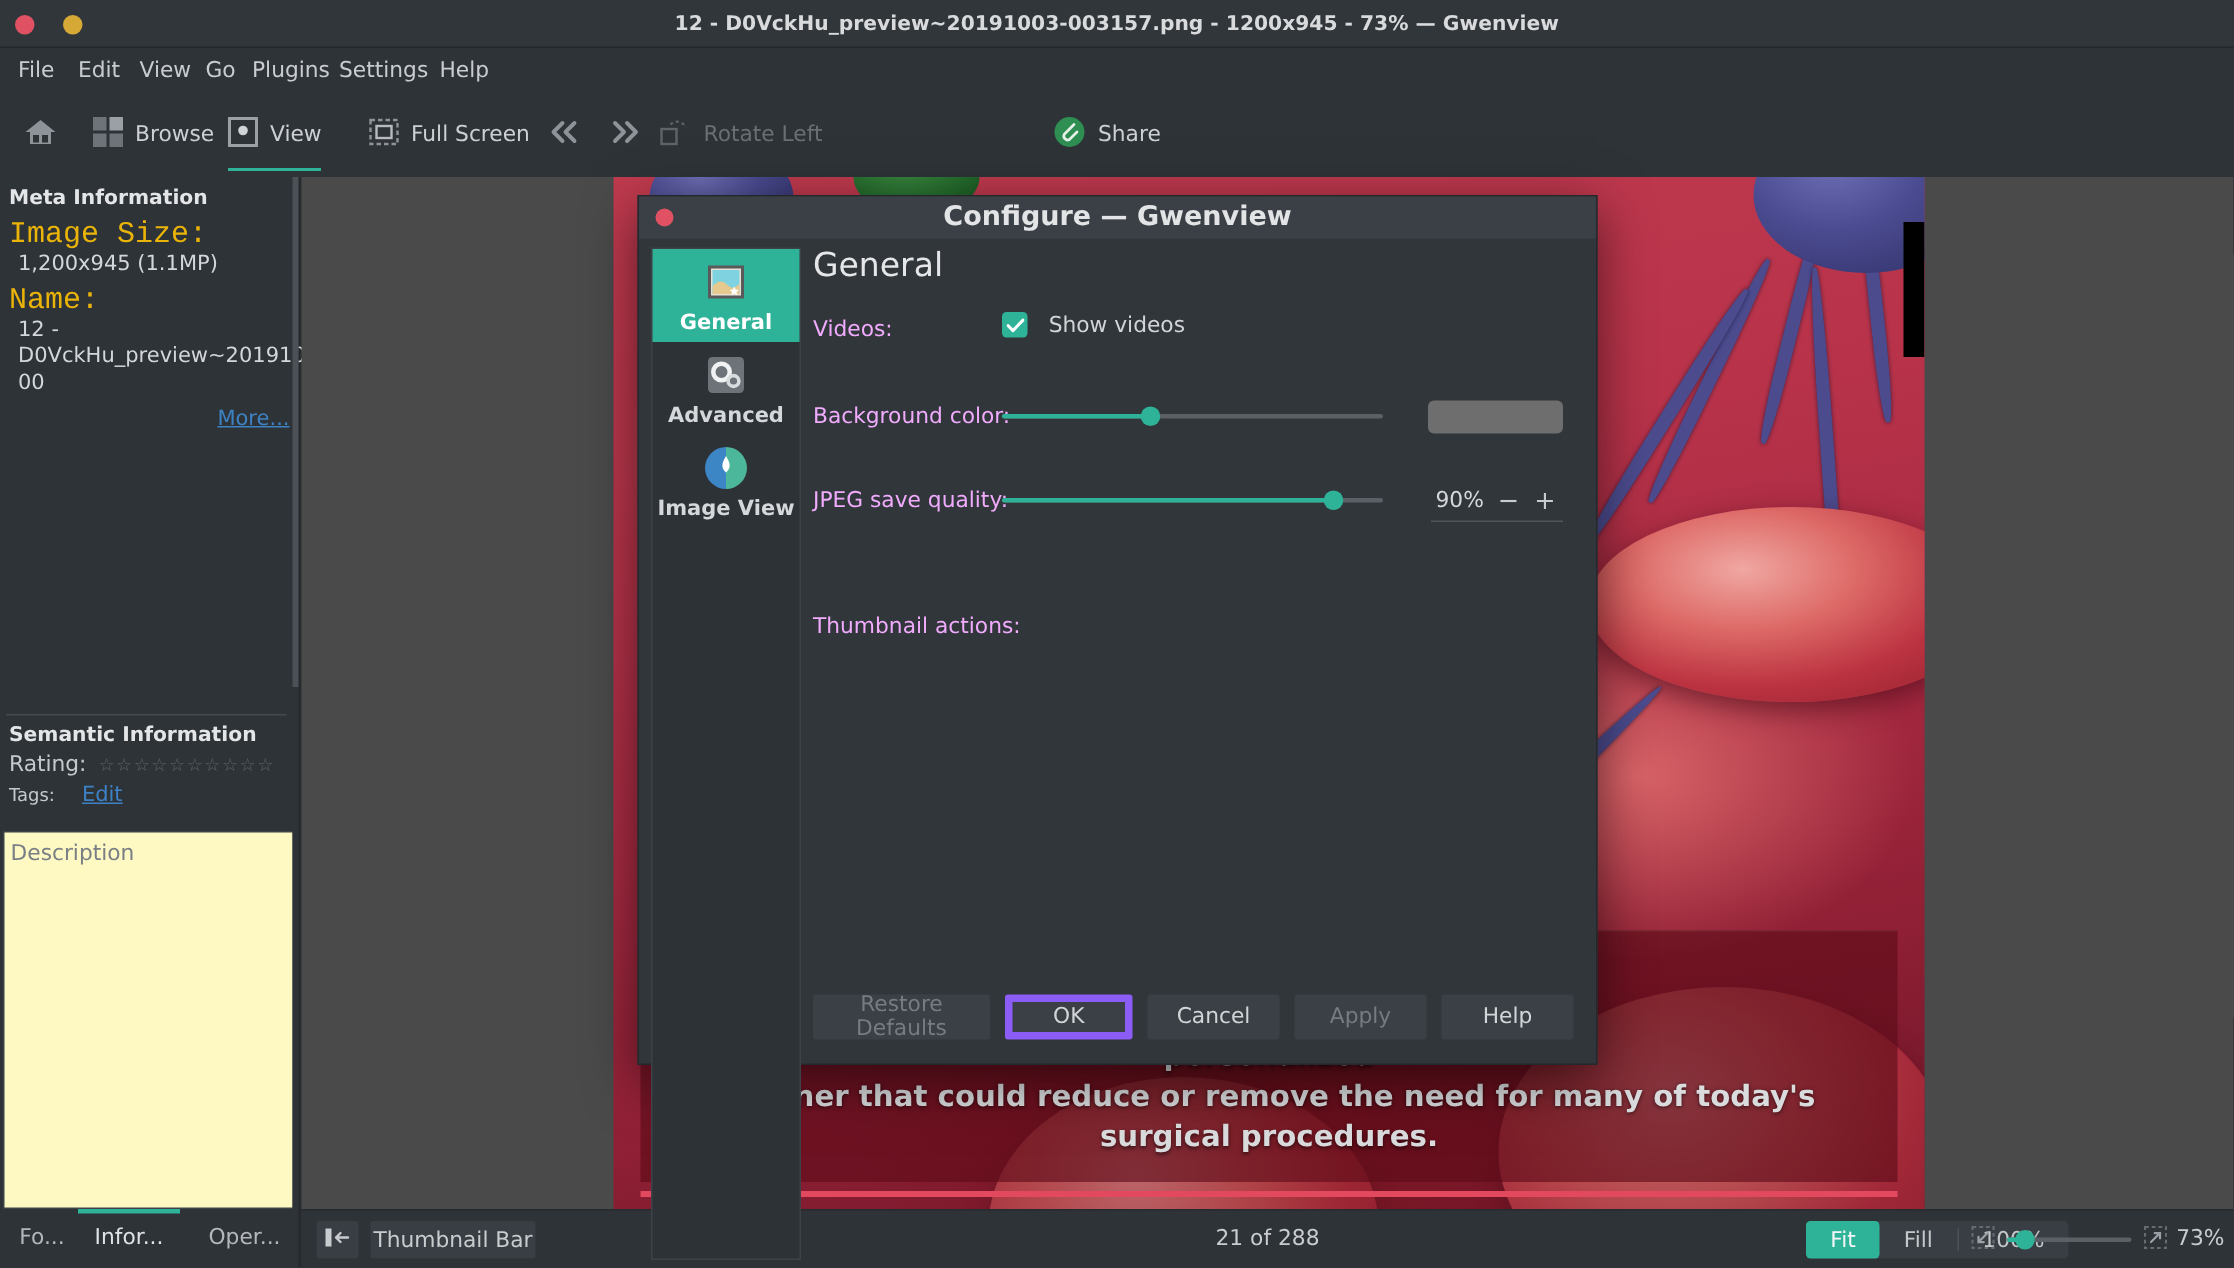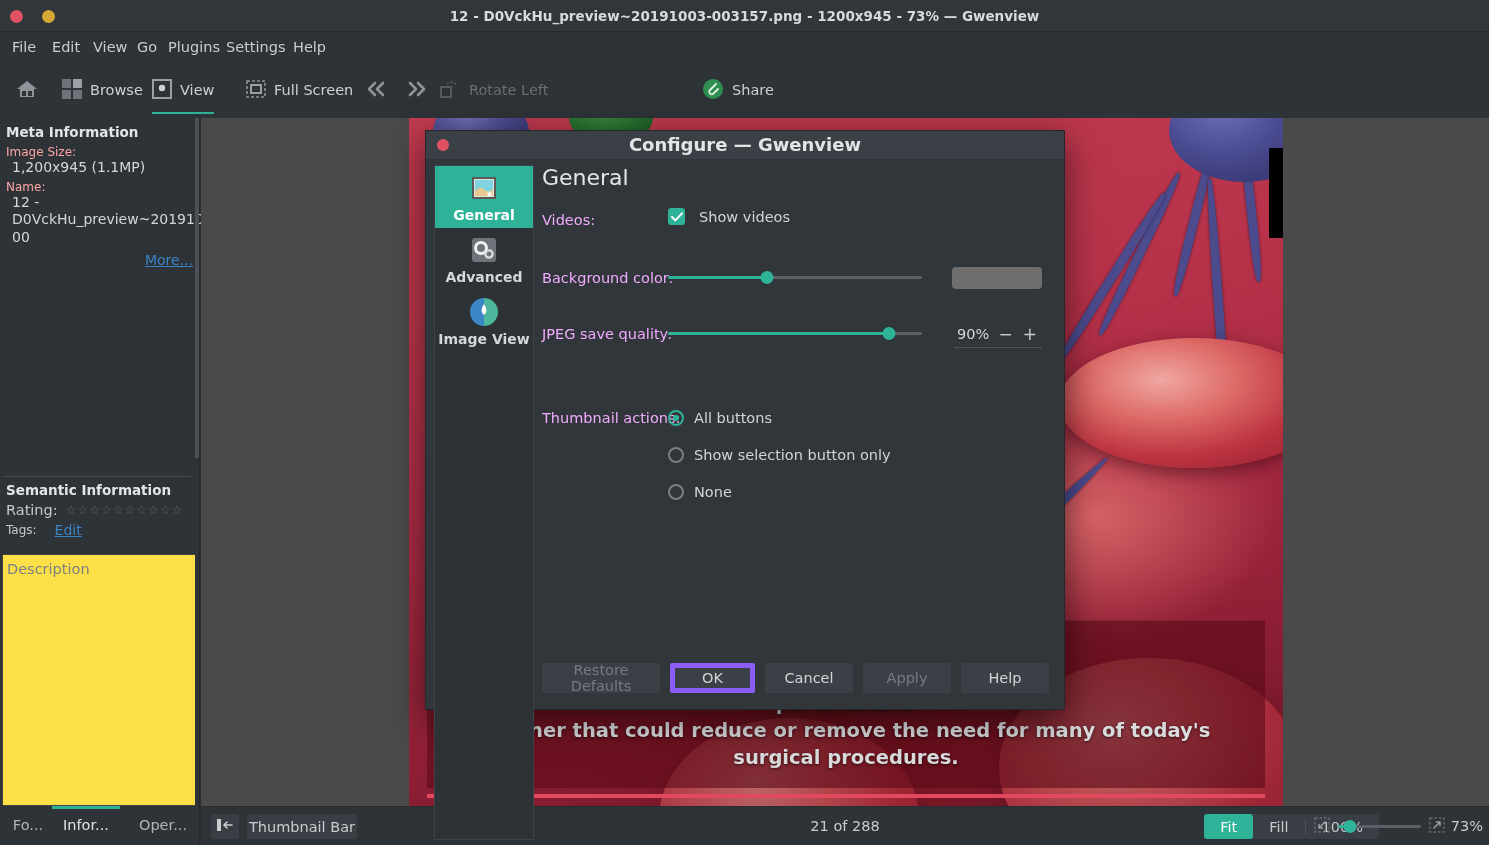--- a/index.html
+++ b/index.html
@@ -68,30 +68,30 @@
     background: #2e3338;
   }
   #sidebar-scroll i {
     position: absolute; left: 0; top: 0; width: 4px; height: 340px;
     background: #4b5157; display: block;
   }
   .sb-header {
     color: #e3e5e7; font-size: 13.5px; font-weight: bold;
     padding: 6px 6px 2px 6px;
   }
-  .sb-key { color: #fca5a5; font-size: 12px; padding: 3px 6px 0 6px; }
+  .sb-key { color: #eab308; font-size: 20px; padding: 3px 6px 0 6px; font-family: Liberation Mono, monospace; }
   .sb-val { color: #d4d7da; font-size: 14px; padding: 0 6px 0 12px; line-height: 1.25; }
   .sb-link { color: #3d82c4; font-size: 14px; text-decoration: underline; cursor: pointer; }
   .sb-sep { height: 1px; background: #434a50; margin: 6px 4px; }
 
   .rating-stars { display: inline-block; letter-spacing: 1px; color: #5c6268; font-size: 12px; }
 
   #desc-box {
     position: absolute; left: 2px; top: 436px; width: 194px; height: 252px;
-    border: 1px solid #3d4349; background: #fde047;
+    border: 1px solid #3d4349; background: #fef9c3;
   }
   #desc-box span {
     position: absolute; left: 4px; top: 6px; color: #7a7f85; font-size: 14.5px;
   }
 
   
   #lefttabs {
     position: absolute; left: 0; top: 806px; width: 200px; height: 39px;
     background: #2e3338; border-right: 1px solid #24282c;
   }
@@ -593,34 +593,20 @@
         <div class="spin" style="right:10px">
           <span class="v" style="flex:1">90%</span>
           <span class="pm">−</span>
           <span class="pm">+</span>
         </div>
       </span>
     </div>
 
     <div style="position:relative; margin-top:28px">
       <span class="rlabel" style="position:absolute;left:0;top:0">Thumbnail actions:</span>
-      <div style="margin-left:126px">
-        <div class="radio-row">
-          <span class="radio on"></span>
-          <span class="radio-label">All buttons</span>
-        </div>
-        <div class="radio-row">
-          <span class="radio"></span>
-          <span class="radio-label">Show selection button only</span>
-        </div>
-        <div class="radio-row">
-          <span class="radio"></span>
-          <span class="radio-label">None</span>
-        </div>
-      </div>
     </div>
   </div>
 
   <div id="dlg-buttons">
     <button class="dbtn disabled" style="width:118px">Restore Defaults</button>
     <button class="dbtn focus" style="width:85px">OK</button>
     <button class="dbtn" style="width:88px">Cancel</button>
     <button class="dbtn disabled" style="width:88px">Apply</button>
     <button class="dbtn" style="width:88px">Help</button>
   </div>

